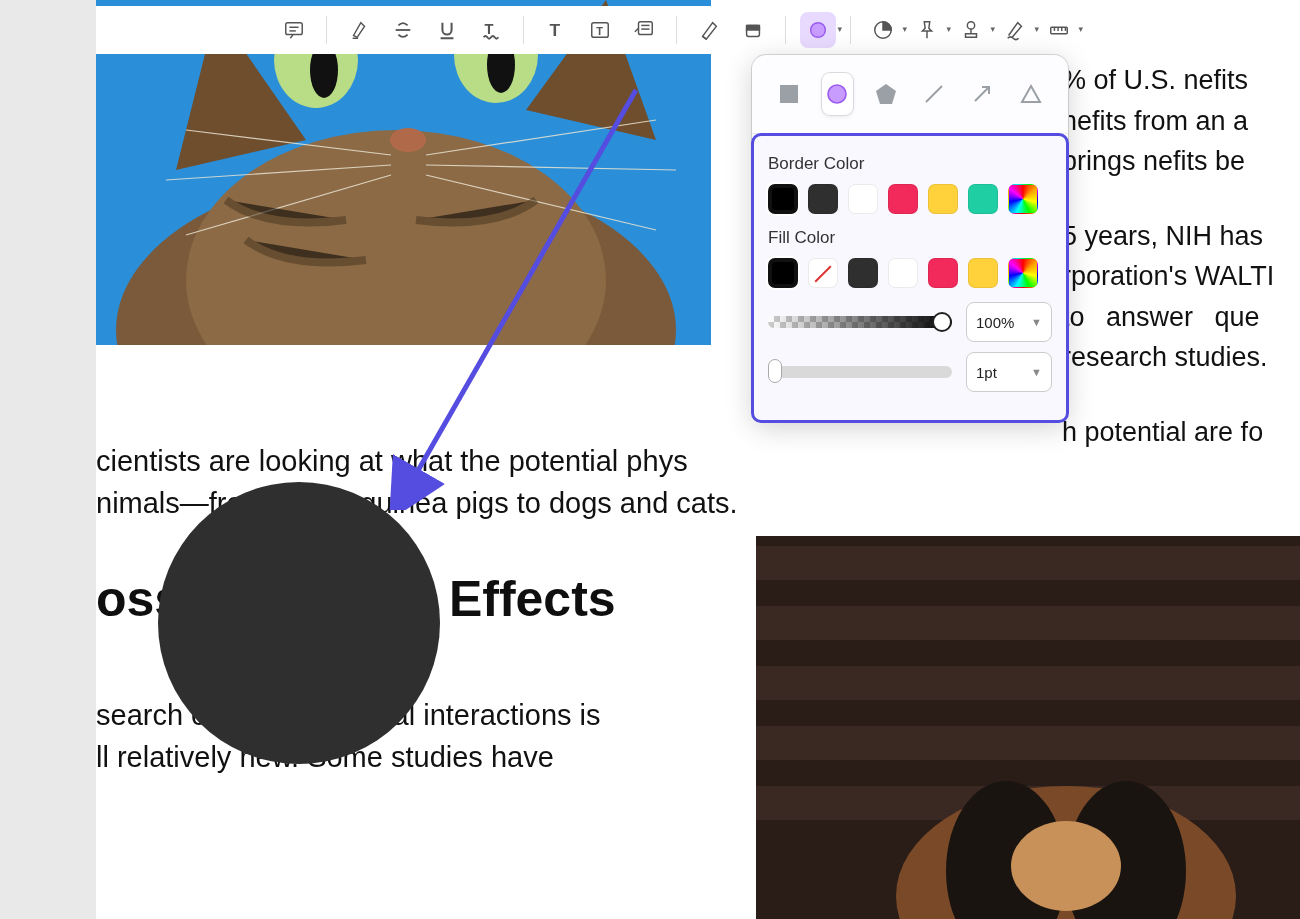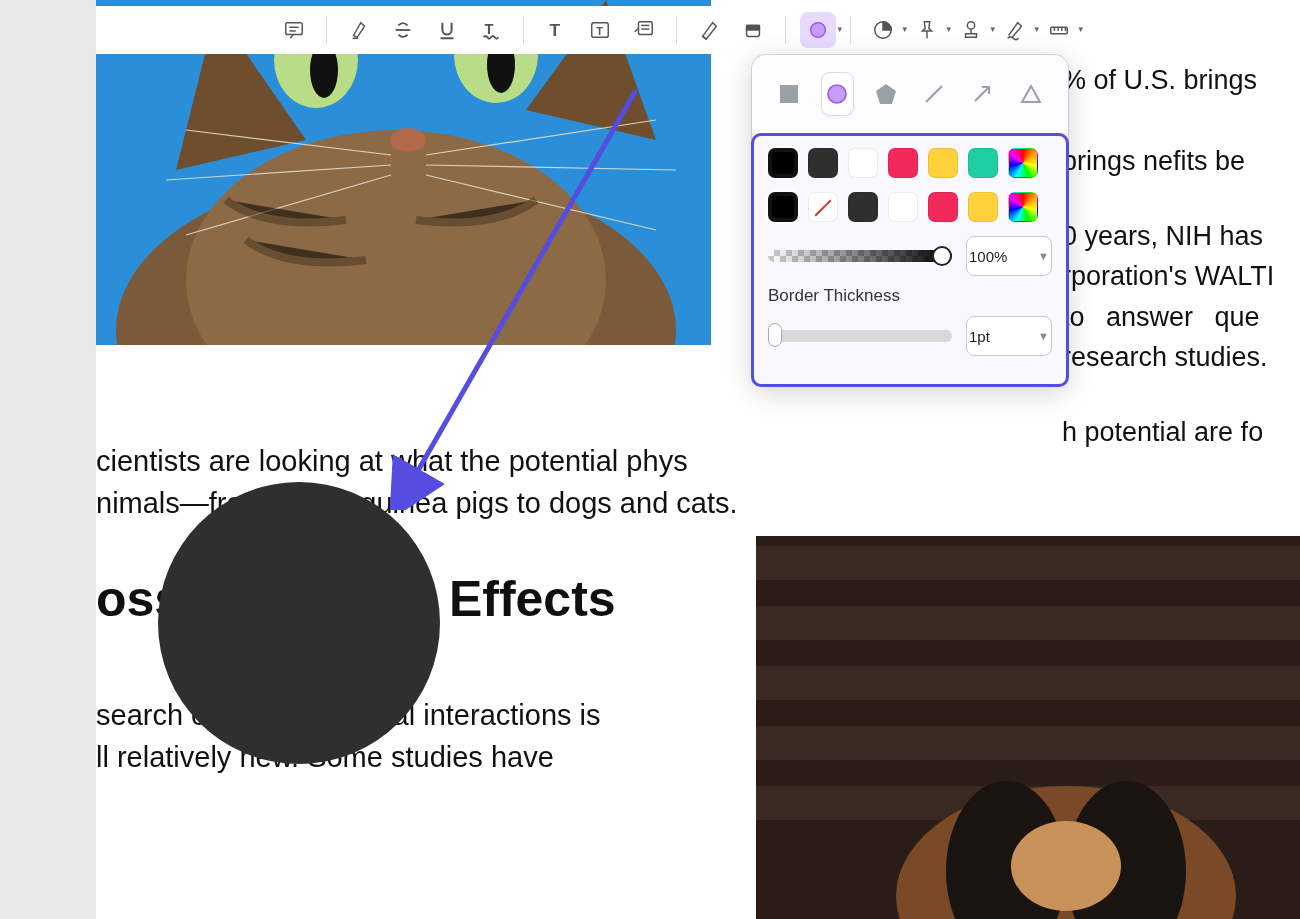--- a/index.html
+++ b/index.html
@@ -159,21 +159,21 @@
     width: 20px; height: 20px; border-radius: 50%;
     background: #fff; border: 2px solid #222;
   }
   .thumb.pill {
     width: 14px; height: 24px; border-radius: 8px; top: -7px;
     background: #fff; border: 1px solid #aaa;
   }
   .combo {
     width: 86px; height: 40px; border: 1px solid #ccc; border-radius: 8px;
     background: #fff; display: flex; align-items: center; justify-content: space-between;
-    padding: 0 2px; font-size: 15px; color: #222;
+    padding: 0 9px; font-size: 15px; color: #222;
   }
   .combo .chev { font-size: 11px; color: #888; }
 </style>
 </head>
 <body>
 
 <div class="page">
 
   <div class="cat-img">
     <svg viewBox="0 0 615 345">
@@ -239,26 +239,26 @@
         <path d="M0 0 L12 6 L0 12 Z" fill="#544de0"></path>
       </marker>
     </defs>
     <line x1="250" y1="10" x2="18" y2="415" stroke="#544de0" stroke-width="5" marker-end="url(#ah)"></line>
   </svg>
 
 </div>
 
 <div class="txt-right">
   <p>
-    <span>% of U.S. brings</span><br>
-    <br>
+    <span>% of U.S. nefits</span><br>
+    <span>nefits from an a</span><br>
     <span>brings nefits be</span>
   </p>
   <p style="margin-top:34px">
-    <span>0 years, NIH has</span><br>
+    <span>5 years, NIH has</span><br>
     <span>rporation's WALTI</span><br>
     <span style="word-spacing:14px">to   answer   que</span><br>
     <span>research studies.</span>
   </p>
   <p style="margin-top:34px">
     <span>h potential are fo</span>
   </p>
 </div>
 
 <div class="toolbar">
@@ -401,51 +401,52 @@
         </svg>
       </div>
     <div class="shape-btn">
         <svg width="24" height="24">
           <polygon points="12,4 21,20 3,20" fill="none" stroke="#9aa0a6" stroke-width="2"></polygon>
         </svg>
       </div>
   </div>
 
   <div class="props">
+    <div class="prop-label">Border Color</div>
     <div class="swatch-row">
       <div class="swatch sel" style="background:#000"></div>
       <div class="swatch" style="background:#2f2f2f"></div>
       <div class="swatch" style="background:#fff"></div>
       <div class="swatch" style="background:#f12a5b"></div>
       <div class="swatch" style="background:#ffd23c"></div>
       <div class="swatch" style="background:#1fcfa3"></div>
       <div class="swatch rainbow"></div>
     </div>
 
+    <div class="prop-label">Fill Color</div>
     <div class="swatch-row">
       <div class="swatch sel" style="background:#000"></div>
       <div class="swatch none"></div>
       <div class="swatch" style="background:#2f2f2f"></div>
       <div class="swatch" style="background:#fff"></div>
       <div class="swatch" style="background:#f12a5b"></div>
       <div class="swatch" style="background:#ffd23c"></div>
       <div class="swatch rainbow"></div>
     </div>
 
     <div class="slider-row">
       <div class="slider opacity-track">
         <div class="thumb" style="left:calc(100% - 20px)"></div>
       </div>
       <div class="combo">
         <span>100%</span>
         <span class="chev">▼</span>
       </div>
     </div>
 
-    <div class="prop-label">Border Thickness</div>
     <div class="slider-row">
       <div class="slider thickness-track">
         <div class="thumb pill" style="left:0"></div>
       </div>
       <div class="combo">
         <span>1pt</span>
         <span class="chev">▼</span>
       </div>
     </div>
   </div>

